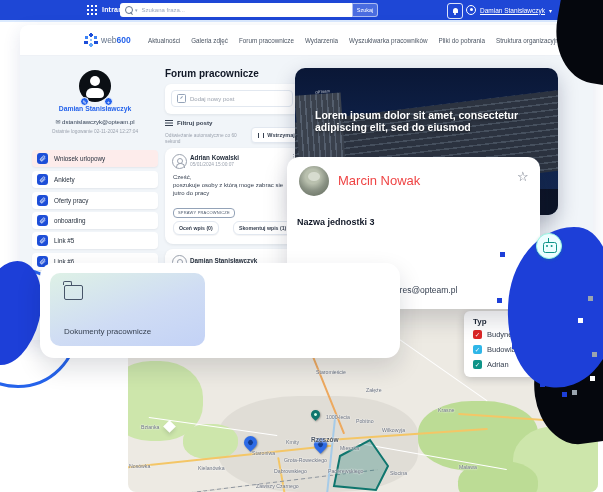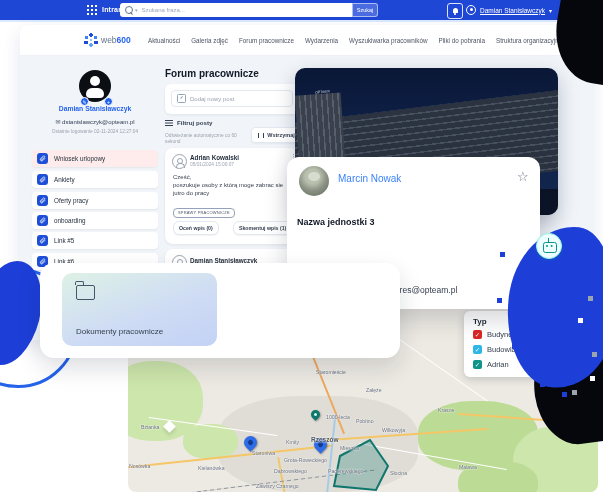--- a/index.html
+++ b/index.html
@@ -92,31 +92,31 @@
      repeating-linear-gradient(180deg,#2c3340 0 5px,#46505e 5px 6.5px);
      transform:rotate(-7deg);border-radius:3px;}
   .hero-bld2{position:absolute;left:2px;top:26px;width:46px;height:70px;background:repeating-linear-gradient(90deg,#3a414d 0 4px,#555f6e 4px 5.5px);transform:rotate(-4deg);}
   .hero-ground{position:absolute;left:0;bottom:0;width:100%;height:26px;background:#0b1120;opacity:.85;}
   .hero-logo{position:absolute;left:20px;top:22px;color:#e5e7eb;font-size:3.8px;transform:rotate(-7deg);opacity:.9;}
   .hero-headline{position:absolute;left:20px;top:42px;width:232px;color:#fff;font-size:10.5px;line-height:11.5px;font-weight:bold;text-shadow:0 1px 3px rgba(0,0,0,.5);}
   
   .pcard{left:287px;top:157px;width:253px;height:152px;background:#fff;border-radius:12px;z-index:6;box-shadow:0 10px 25px rgba(15,23,42,.18);}
   .pcard-avatar{left:12px;top:9px;width:30px;height:30px;border-radius:50%;background:radial-gradient(circle at 45% 35%,#b9c0ae 0 28%,#8a9284 55%,#5d6657 100%);}
   .pcard-avatar::after{content:"";position:absolute;left:9px;top:6px;width:12px;height:9px;background:rgba(240,242,235,.55);border-radius:50%;}
-  .pcard-name{left:51px;top:16px;font-size:10px;color:#3b82f6;}
+  .pcard-name{left:51px;top:16px;font-size:13px;color:#ef4444;}
   .pcard-star{left:230px;top:12px;font-size:13px;color:#6b7280;}
   .pcard-unit{left:10px;top:60px;font-size:9px;font-weight:bold;color:#111827;}
   .pcard-btn{left:9px;top:79px;width:125px;height:22px;background:#fff;border:1px solid #cbd5e1;border-radius:6px;font-size:8px;font-weight:bold;color:#1f2937;display:flex;align-items:center;justify-content:center;box-shadow:0 1px 2px rgba(15,23,42,.06);}
   .pcard-mailrow{left:91px;top:128px;display:flex;align-items:center;gap:4px;}
   .pcard-at{font-size:8px;color:#6b7280;}
   .pcard-mail{font-size:8.5px;color:#374151;}
   
   .folders{left:40px;top:263px;width:360px;height:95px;background:#fff;border-radius:14px;z-index:8;box-shadow:0 10px 24px rgba(15,23,42,.14);}
   .folder-card{position:absolute;border-radius:10px;}
-  .folder-a{left:22px;top:10px;width:155px;height:73px;background:linear-gradient(160deg,#def1e6 0%,#cfdcf4 55%,#c3d2f6 100%);}
+  .folder-a{left:10px;top:10px;width:155px;height:73px;background:linear-gradient(160deg,#def1e6 0%,#cfdcf4 55%,#c3d2f6 100%);}
   .folder-b{left:185px;top:6px;width:168px;height:79px;background:linear-gradient(170deg,#fdc9ca 0%,#fbb3b6 60%,#f9a8ab 100%);box-shadow:0 6px 14px rgba(249,168,171,.55);}
   .folder-icon{position:absolute;left:14px;top:12px;width:17px;height:13px;border:1.6px solid #475569;border-radius:2px;}
   .folder-icon::before{content:"";position:absolute;left:-1.6px;top:-4.6px;width:7px;height:3px;border:1.6px solid #475569;border-bottom:none;border-radius:2px 2px 0 0;}
   .folder-lbl{position:absolute;left:14px;bottom:10px;font-size:8px;color:#374151;}
   
   .map{left:128px;top:306px;width:470px;height:186px;border-radius:8px;overflow:hidden;background:#edeae3;z-index:4;}
   .m{position:absolute;}
   .green{background:#cde6ab;border-radius:45%;}
   .green2{background:#bcdc95;border-radius:45%;}
   .urban{background:#e0ddd6;border-radius:40%;}
@@ -356,20 +356,21 @@
     </div>
 
     <div class="popup-tail"></div>
   </div>
 
   <div class="abs hero">
     <div class="hero-bld"></div>
     <div class="hero-bld2"></div>
     <div class="hero-ground"></div>
     <div class="hero-logo">OPTeam</div>
+    <div class="hero-headline">Lorem ipsum dolor sit amet, consectetur adipiscing elit, sed do eiusmod</div>
   </div>
 
   <div class="abs pcard">
     <div class="abs pcard-avatar"></div>
     <div class="abs pcard-name">Marcin Nowak</div>
     <div class="abs pcard-star">☆</div>
     <div class="abs pcard-unit">Nazwa jednostki 3</div>
     <div class="abs pcard-mailrow">
       <span class="pcard-at">@</span>
       <span class="pcard-mail">adres@opteam.pl</span>

